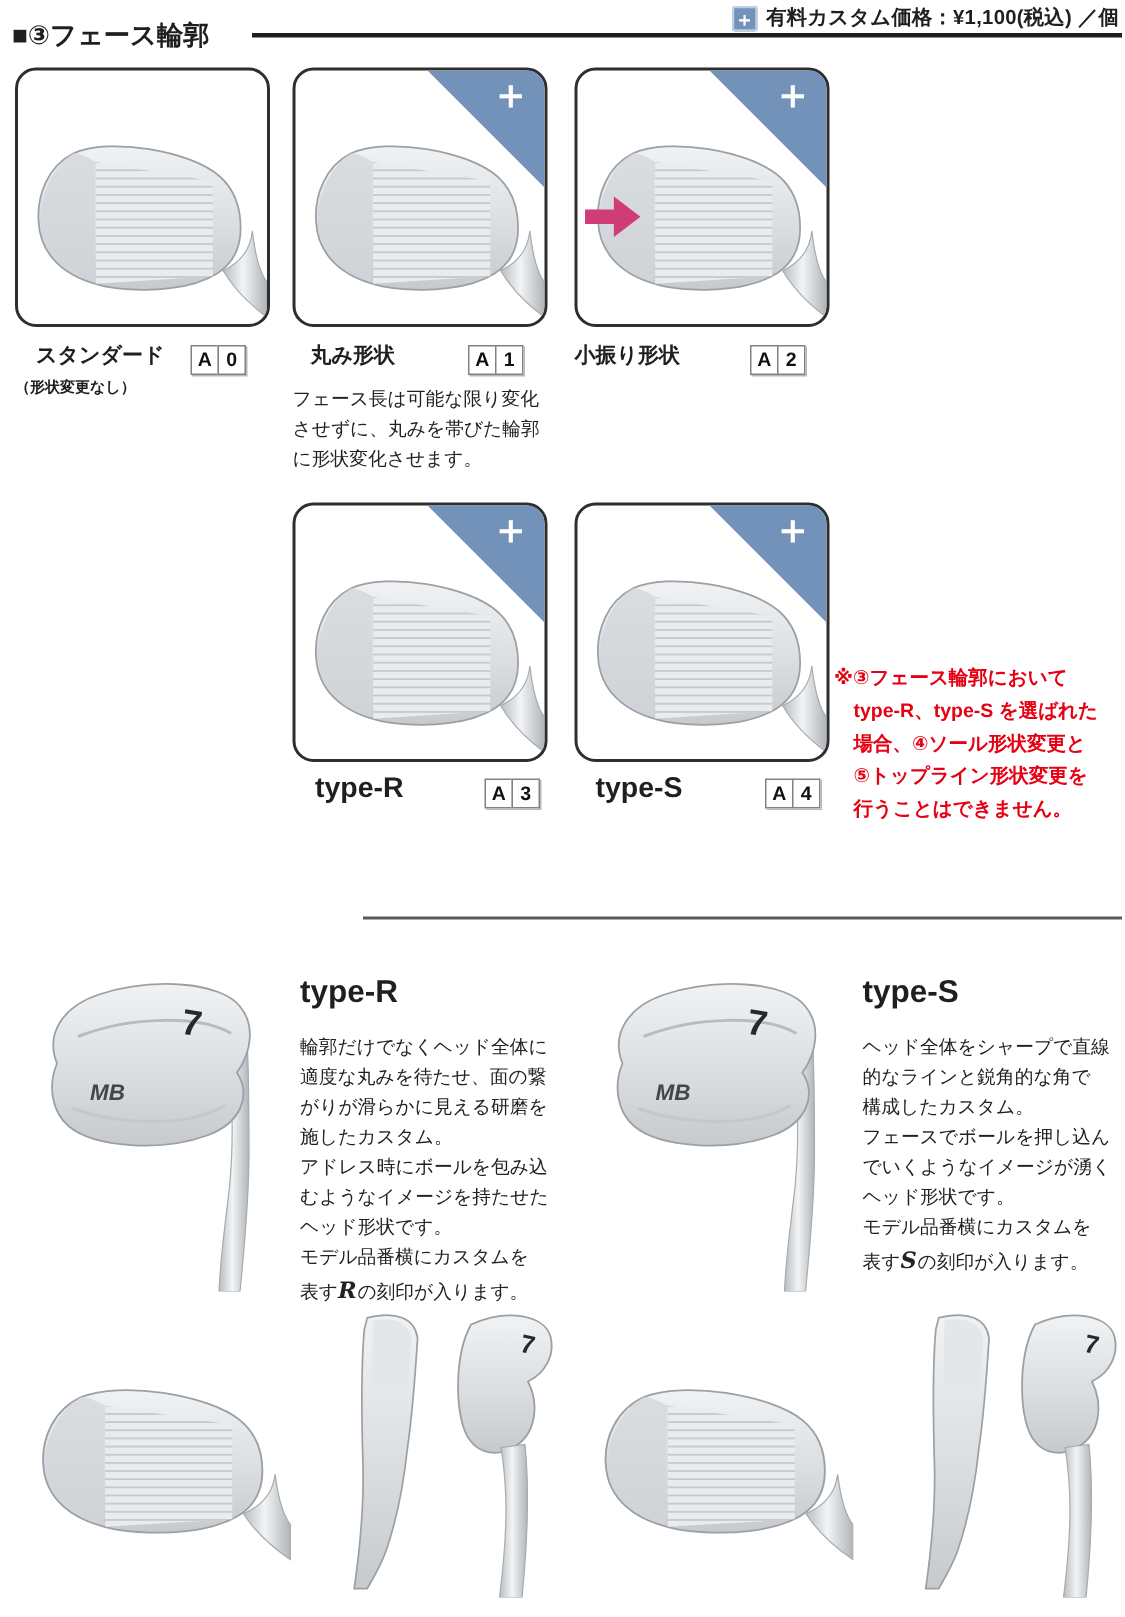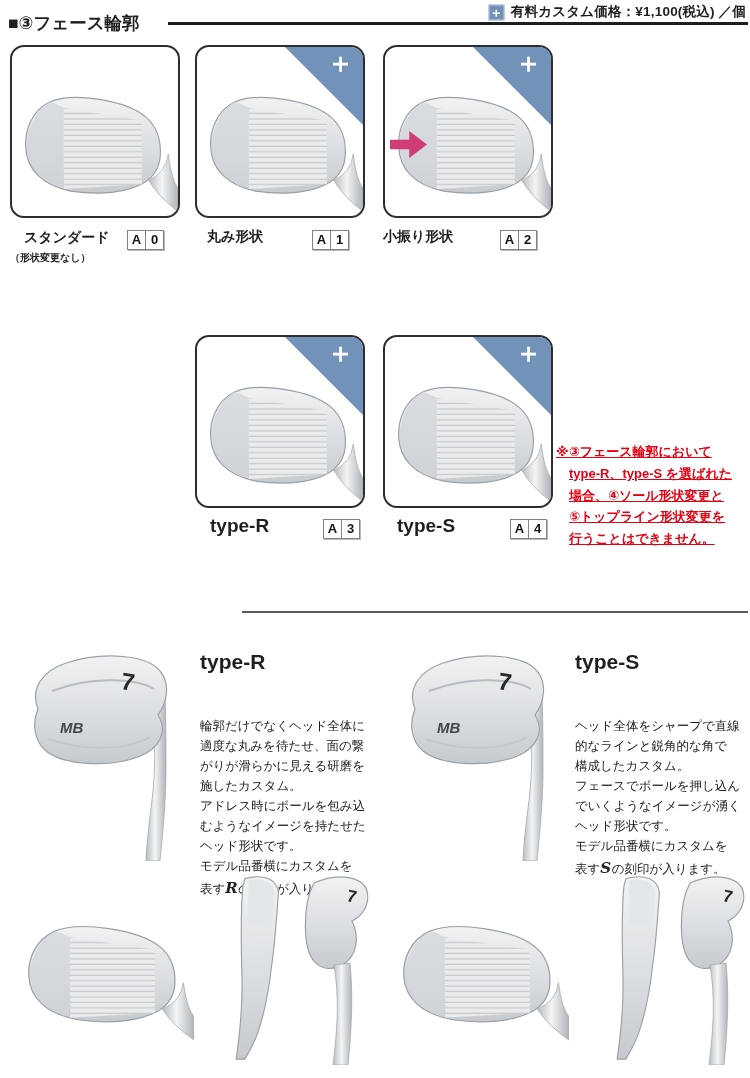--- a/index.html
+++ b/index.html
@@ -52,26 +52,26 @@
     width:17px;height:18px;background:#fff;border:1px solid #828282;
     font-size:13px;font-weight:bold;color:#111;text-align:center;line-height:18px;
   }
   .code-badge .cell+.cell{margin-left:-1px;}
   .desc{
     font-size:12.5px;line-height:1.58;white-space:pre-line;color:#222;
   }
   .note-red{
     width:194px;font-size:13px;font-weight:bold;line-height:1.68;
     color:#e60012;white-space:pre-line;
-    padding-left:1em;text-indent:-1em;box-sizing:border-box;text-decoration:underline;
+    padding-left:1em;text-indent:-1em;box-sizing:border-box;
   }
 
   
   .type-title{font-size:21px;font-weight:bold;}
-  .type-body{width:176px;font-size:12.5px;line-height:1.6;color:#222;margin-top:28px;}
+  .type-body{width:176px;font-size:12.5px;line-height:1.6;color:#222;}
   .type-body p{margin:0;white-space:pre-line;}
   .mark{
     font-family:"DejaVu Serif","Liberation Serif",serif;
     font-weight:800;font-style:italic;font-size:15px;letter-spacing:.5px;
   }
   .photo svg{width:100%;height:100%;display:block;}
 </style>
 </head>
 <body>
 
@@ -161,20 +161,23 @@
     <span class="cell">A</span>
     <span class="cell">0</span>
   </div>
   <div class="abs opt-sub" style="left:10px;top:251px">（形状変更なし）</div>
 
   <div class="abs opt-name" style="left:207px;top:228px">丸み形状</div>
   <div class="abs code-badge" style="left:312px;top:230px">
     <span class="cell">A</span>
     <span class="cell">1</span>
   </div>
+  <div class="abs desc" style="left:195px;top:257px;width:174px">フェース長は可能な限り変化
+させずに、丸みを帯びた輪郭
+に形状変化させます。</div>
 
   <div class="abs opt-name" style="left:383px;top:228px">小振り形状</div>
   <div class="abs code-badge" style="left:500px;top:230px">
     <span class="cell">A</span>
     <span class="cell">2</span>
   </div>
 
   <div class="abs img-cell" style="left:195px;top:335px">
     <svg viewBox="0 0 170 170">
         <use href="#sym-face"></use>

